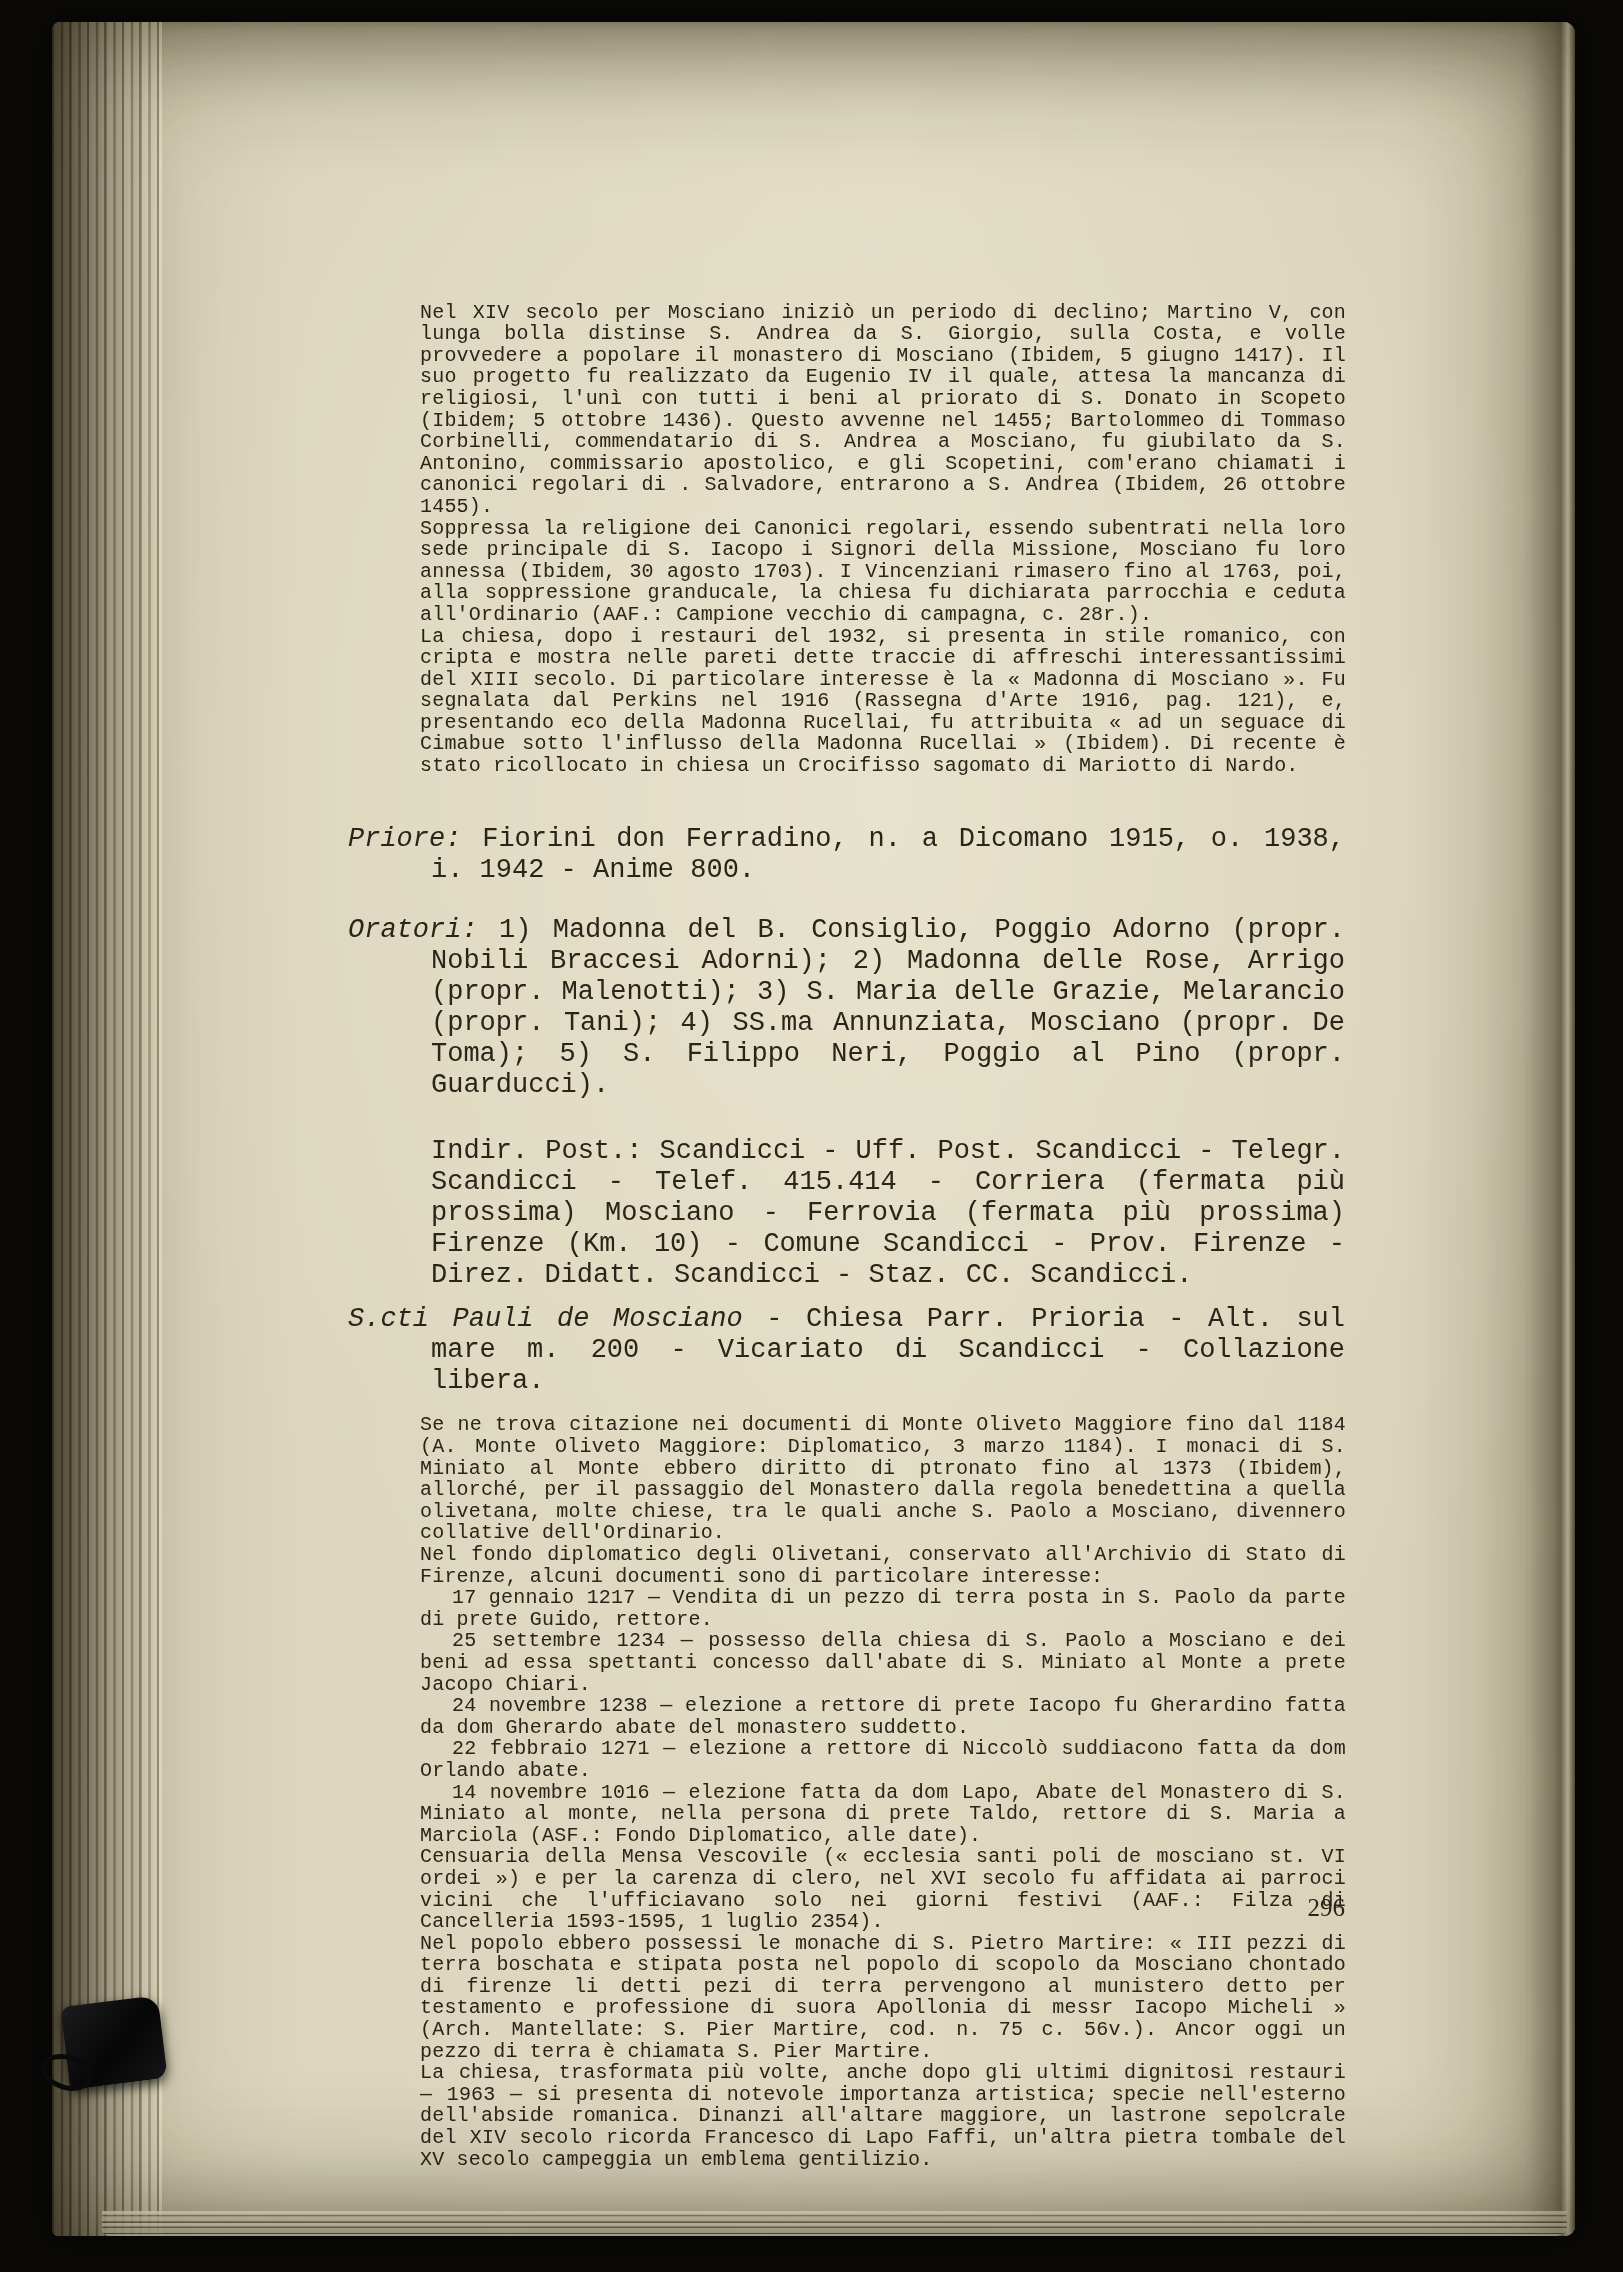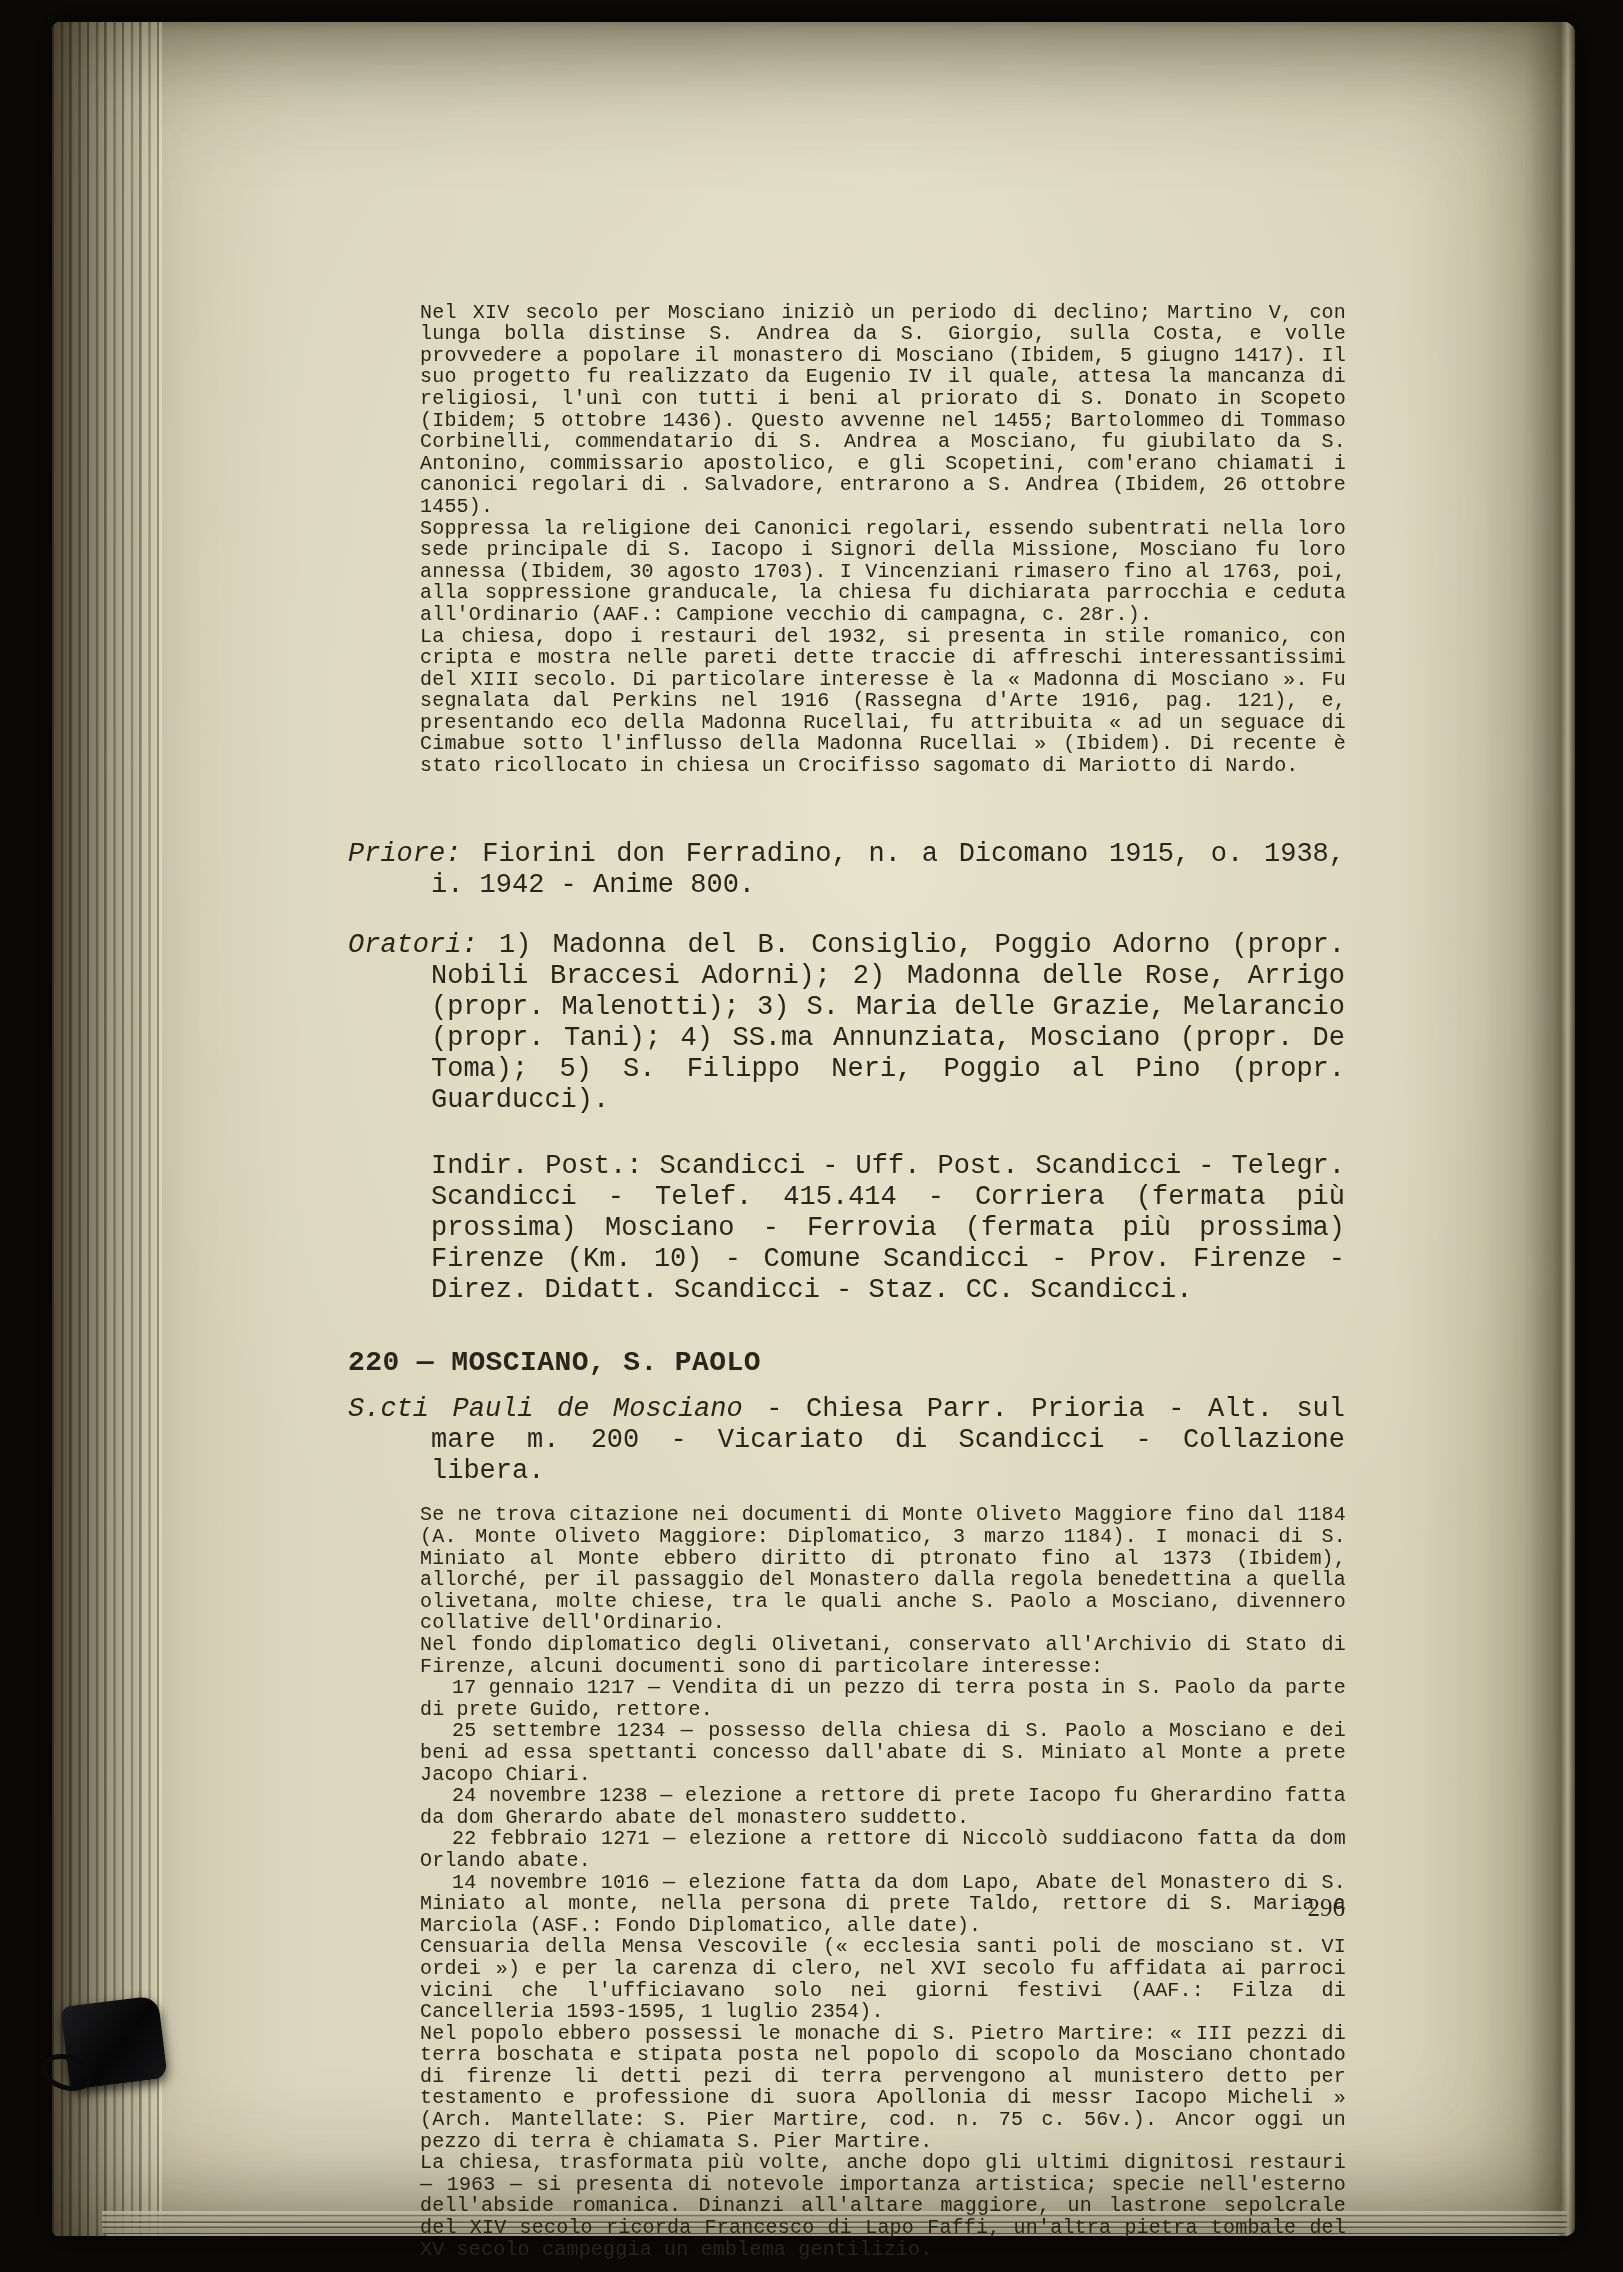--- a/index.html
+++ b/index.html
@@ -76,21 +76,21 @@
     text-align:justify;
   }
   .small-block p{margin:0;}
   .small-block p.indent{text-indent:32px;}
   .entry{
     font-size:27px;line-height:31px;
     padding-left:83px;text-indent:-83px;
     text-align:justify;
   }
   .entry .label{font-style:italic;}
-  .entry.priore{margin-top:62px;}
+  .entry.priore{margin-top:47px;}
   .entry.oratori{margin-top:29px;}
   .indir{
     margin-top:35px;margin-left:83px;width:914px;
     font-size:27px;line-height:31px;text-align:justify;
   }
   .heading{
     margin-top:38px;
     font-size:28px;line-height:37px;font-weight:bold;letter-spacing:0.4px;
   }
   .lead{
@@ -129,21 +129,20 @@
         <span>Fiorini don Ferradino, n. a Dicomano 1915, o. 1938, i. 1942 - Anime 800.</span>
       </div>
 
       <div class="entry oratori">
         <span class="label">Oratori:</span>
         <span>1) Madonna del B. Consiglio, Poggio Adorno (propr. Nobili Braccesi Adorni); 2) Madonna delle Rose, Arrigo (propr. Malenotti); 3) S. Maria delle Grazie, Melarancio (propr. Tani); 4) SS.ma Annunziata, Mosciano (propr. De Toma); 5) S. Filippo Neri, Poggio al Pino (propr. Guarducci).</span>
       </div>
 
       <div class="indir">Indir. Post.: Scandicci - Uff. Post. Scandicci - Telegr. Scandicci - Telef. 415.414 - Corriera (fermata più prossima) Mosciano - Ferrovia (fermata più prossima) Firenze (Km. 10) - Comune Scandicci - Prov. Firenze - Direz. Didatt. Scandicci - Staz. CC. Scandicci.</div>
 
-      <div class="heading">220 — MOSCIANO, S. PAOLO</div>
 
       <div class="lead">
         <span class="latin">S.cti Pauli de Mosciano</span><span> - Chiesa Parr. Prioria - Alt. sul mare m. 200 - Vicariato di Scandicci - Collazione libera.</span>
       </div>
 
       <div class="small-block body-block">
           <p>Se ne trova citazione nei documenti di Monte Oliveto Maggiore fino dal 1184 (A. Monte Oliveto Maggiore: Diplomatico, 3 marzo 1184). I monaci di S. Miniato al Monte ebbero diritto di ptronato fino al 1373 (Ibidem), allorché, per il passaggio del Monastero dalla regola benedettina a quella olivetana, molte chiese, tra le quali anche S. Paolo a Mosciano, divennero collative dell'Ordinario.</p>
           <p>Nel fondo diplomatico degli Olivetani, conservato all'Archivio di Stato di Firenze, alcuni documenti sono di particolare interesse:</p>
           <p class="indent">17 gennaio 1217 — Vendita di un pezzo di terra posta in S. Paolo da parte di prete Guido, rettore.</p>
           <p class="indent">25 settembre 1234 — possesso della chiesa di S. Paolo a Mosciano e dei beni ad essa spettanti concesso dall'abate di S. Miniato al Monte a prete Jacopo Chiari.</p>

